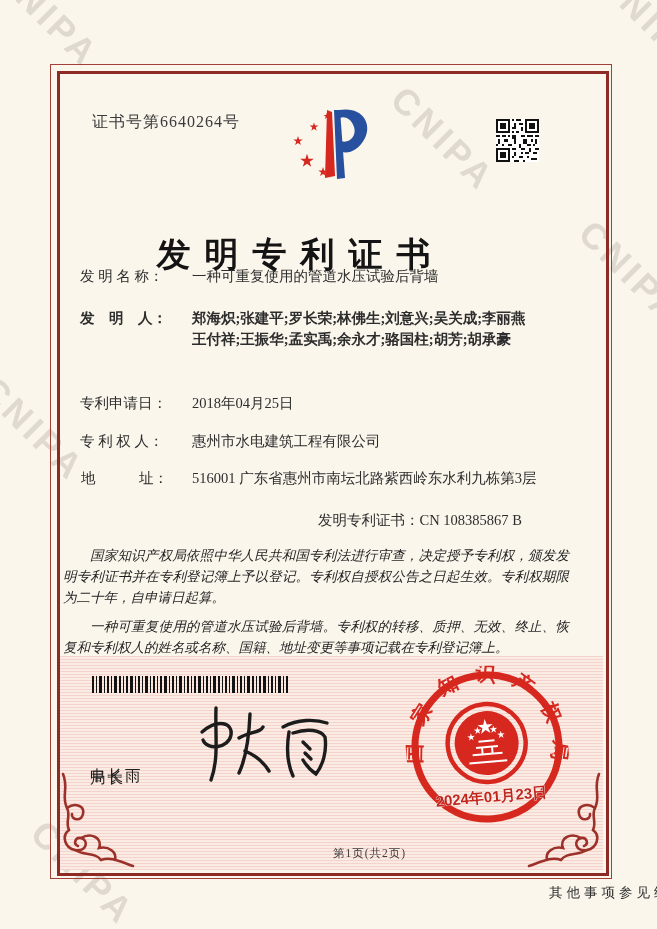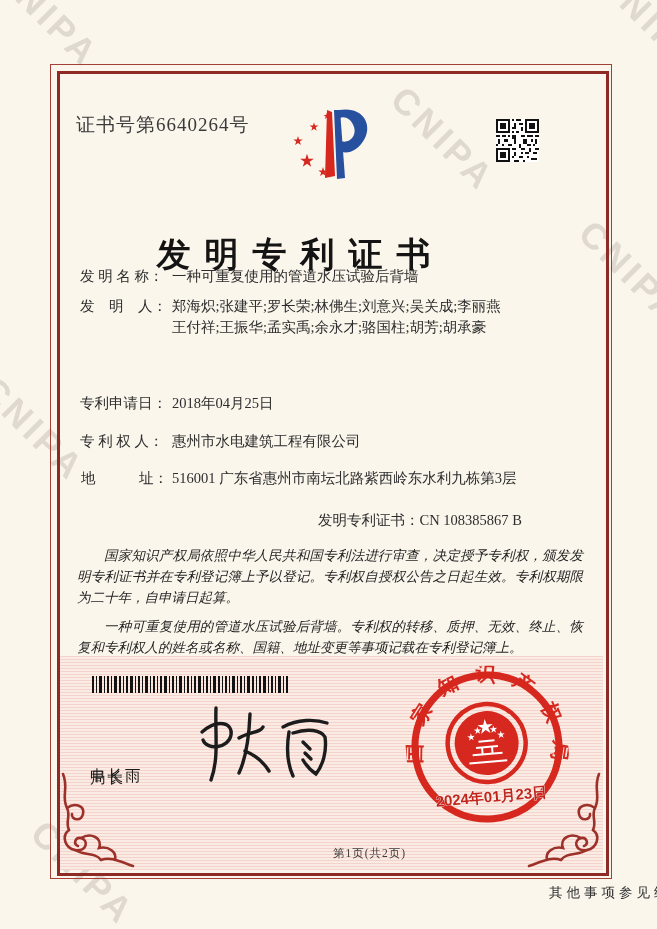--- a/index.html
+++ b/index.html
@@ -14,28 +14,28 @@
       color:rgba(158,150,140,0.30);transform:rotate(45deg);
       white-space:nowrap;pointer-events:none;}
   
   .border-outer{position:absolute;left:50px;top:64px;width:560px;height:813px;
       border:1.5px solid #a24038;}
   .border-inner{position:absolute;left:57px;top:71px;width:546px;height:799px;
       border:3px solid #8e2b26;}
   
   .band{position:absolute;left:60px;top:656px;width:543px;height:214px;
       background:repeating-linear-gradient(0deg,#f3d3ca 0px,#f3d3ca 1px,#fbebe5 1px,#fbebe5 3px);}
-  .cert-no{position:absolute;left:76px;top:112px;font-size:19px;color:#3a3a3a;letter-spacing:1px;}
+  .cert-no{position:absolute;left:92px;top:112px;font-size:16px;color:#3a3a3a;letter-spacing:1px;}
   .title{position:absolute;left:0;top:192px;width:587px;text-align:center;
       font-size:34px;font-weight:bold;color:#141414;letter-spacing:14px;padding-left:14px;box-sizing:border-box;margin-top:40px;}
   .row{position:absolute;left:80px;font-size:14.5px;color:#2d2d2d;line-height:21px;}
   .lbl{display:inline-block;width:88px;vertical-align:top;white-space:nowrap;}
-  .val{display:inline-block;vertical-align:top;max-width:372px;margin-left:4px;}
+  .val{display:inline-block;vertical-align:top;max-width:372px;margin-left:24px;}
   .val.b{font-weight:bold;}
-  .legal{position:absolute;left:77px;top:545px;width:506px;font-size:13.5px;
+  .legal{position:absolute;left:63px;top:545px;width:506px;font-size:13.5px;
       color:#1e1e1e;font-style:italic;line-height:21px;text-align:justify;}
   .legal p{margin:0 0 8px 0;text-indent:2em;}
   .officer{position:absolute;left:90px;font-size:15.5px;color:#1d1d1d;letter-spacing:2px;}
   .pagenum{position:absolute;left:0;top:846px;width:657px;text-align:center;
       font-size:11.5px;color:#3c3c3c;letter-spacing:1px;padding-left:41px;}
   .contnote{position:absolute;left:0;top:884px;width:657px;text-align:right;
       font-size:13.5px;color:#2e2e2e;letter-spacing:4px;padding-left:32px;}
   svg{display:block;}
 </style>
 </head>
@@ -144,21 +144,21 @@
       <rect x="9" y="20" width="2" height="1"></rect>
         <rect x="13" y="20" width="1" height="1"></rect>
     </g>
   </svg>
 
   <div class="title">发明专利证书</div>
 
   <div class="row" style="top:266px;">
     <span class="lbl">发 明 名 称：</span><span class="val">一种可重复使用的管道水压试验后背墙</span>
   </div>
-  <div class="row" style="top:296px;">
+  <div class="row" style="top:308px;font-weight:bold;">
     <span class="lbl">发　明　人：</span><span class="val"><span>郑海炽;张建平;罗长荣;林佛生;刘意兴;吴关成;李丽燕</span><br>
     <span>王付祥;王振华;孟实禹;余永才;骆国柱;胡芳;胡承豪</span></span>
   </div>
   <div class="row" style="top:393px;">
     <span class="lbl">专利申请日：</span><span class="val">2018年04月25日</span>
   </div>
   <div class="row" style="top:431px;">
     <span class="lbl">专 利 权 人：</span><span class="val">惠州市水电建筑工程有限公司</span>
   </div>
   <div class="row" style="top:468px;text-align:right;">

